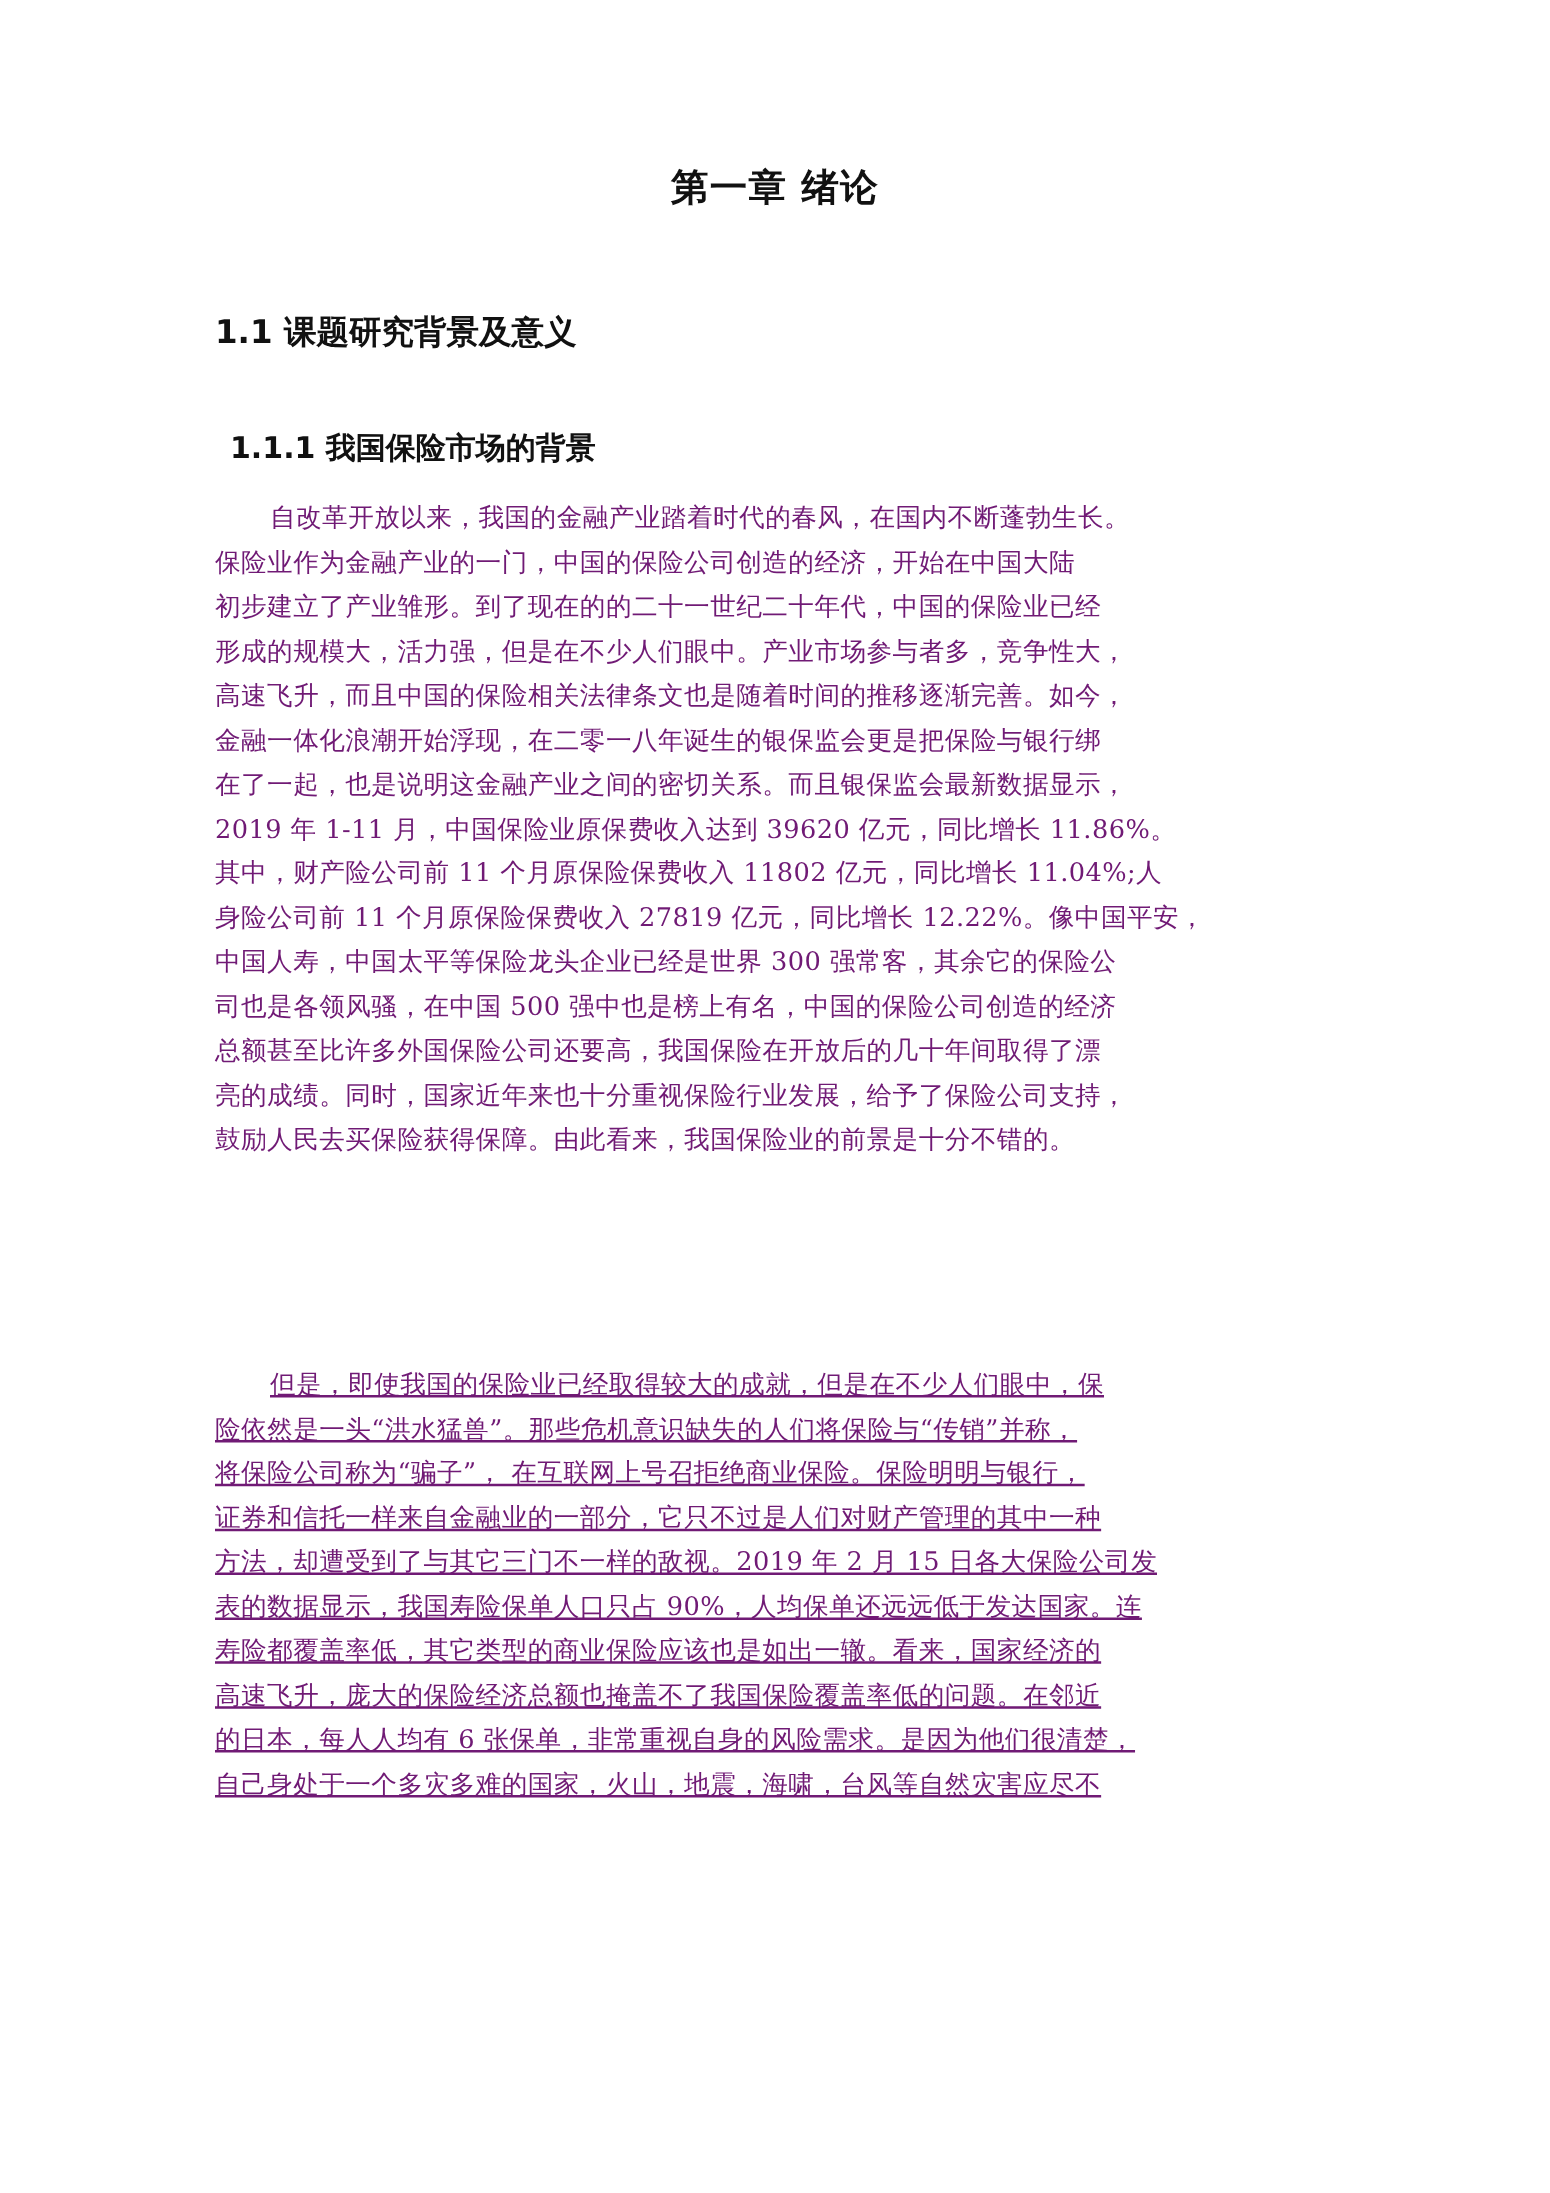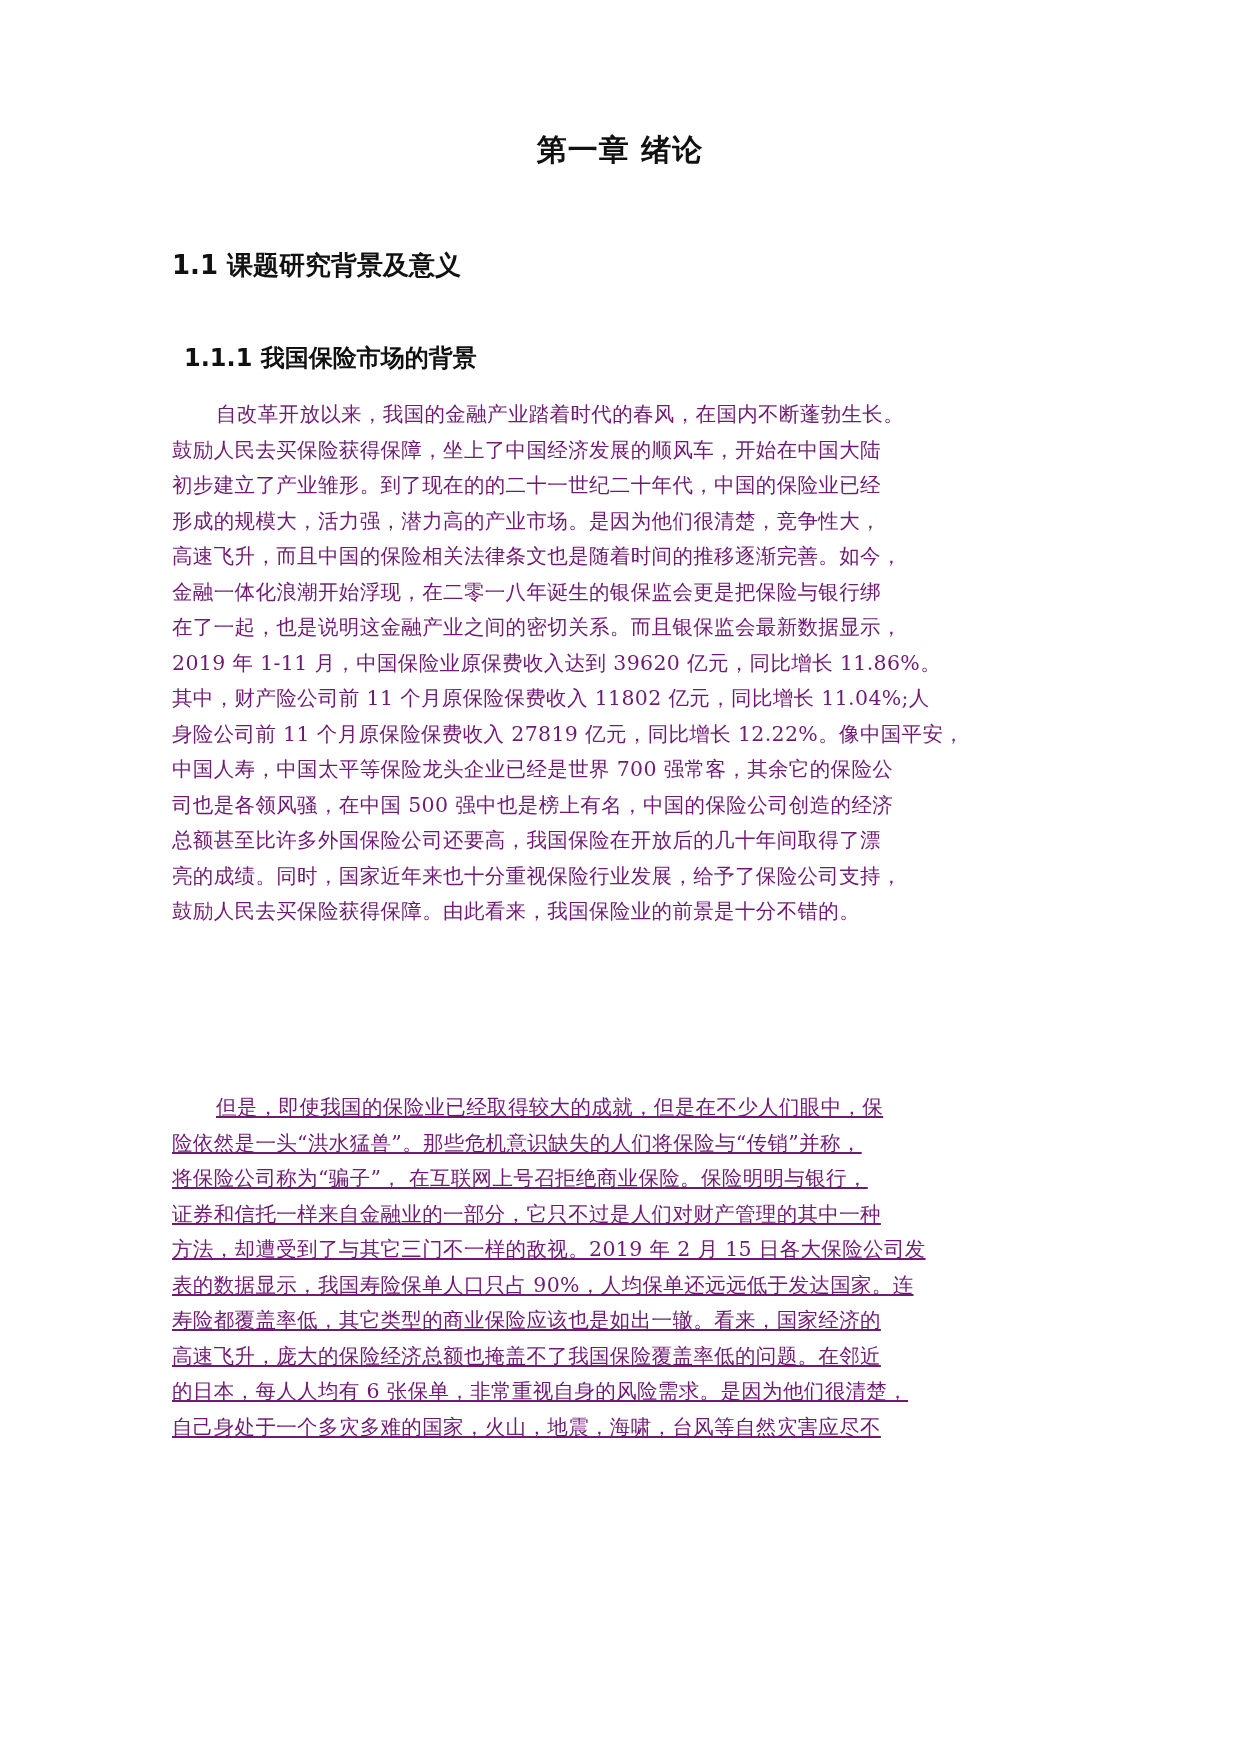--- a/index.html
+++ b/index.html
@@ -81,30 +81,30 @@
 <div class="page">
 
   <h1 class="chapter-title">第一章 绪论</h1>
 
   <h2 class="h2">1.1 课题研究背景及意义</h2>
 
   <h3 class="h3">1.1.1 我国保险市场的背景</h3>
 
   <div class="para p1">
     <span class="line indent">自改革开放以来，我国的金融产业踏着时代的春风，在国内不断蓬勃生长。</span>
-    <span class="line">鼓励人民去买保险获得保障，坐上了中国经济发展的顺风车，开始在中国大陆</span>
+    <span class="line">保险业作为金融产业的一门，中国的保险公司创造的经济，开始在中国大陆</span>
     <span class="line">初步建立了产业雏形。到了现在的的二十一世纪二十年代，中国的保险业已经</span>
-    <span class="line">形成的规模大，活力强，潜力高的产业市场。是因为他们很清楚，竞争性大，</span>
+    <span class="line">形成的规模大，活力强，但是在不少人们眼中。产业市场参与者多，竞争性大，</span>
     <span class="line">高速飞升，而且中国的保险相关法律条文也是随着时间的推移逐渐完善。如今，</span>
     <span class="line">金融一体化浪潮开始浮现，在二零一八年诞生的银保监会更是把保险与银行绑</span>
     <span class="line">在了一起，也是说明这金融产业之间的密切关系。而且银保监会最新数据显示，</span>
     <span class="line">2019 年 1-11 月，中国保险业原保费收入达到 39620 亿元，同比增长 11.86%。</span>
     <span class="line">其中，财产险公司前 11 个月原保险保费收入 11802 亿元，同比增长 11.04%;人</span>
     <span class="line">身险公司前 11 个月原保险保费收入 27819 亿元，同比增长 12.22%。像中国平安，</span>
-    <span class="line">中国人寿，中国太平等保险龙头企业已经是世界 700 强常客，其余它的保险公</span>
+    <span class="line">中国人寿，中国太平等保险龙头企业已经是世界 300 强常客，其余它的保险公</span>
     <span class="line">司也是各领风骚，在中国 500 强中也是榜上有名，中国的保险公司创造的经济</span>
     <span class="line">总额甚至比许多外国保险公司还要高，我国保险在开放后的几十年间取得了漂</span>
     <span class="line">亮的成绩。同时，国家近年来也十分重视保险行业发展，给予了保险公司支持，</span>
     <span class="line">鼓励人民去买保险获得保障。由此看来，我国保险业的前景是十分不错的。</span>
   </div>
 
   <div class="para p2">
     <span class="line indent">但是，即使我国的保险业已经取得较大的成就，但是在不少人们眼中，保</span>
     <span class="line">险依然是一头“洪水猛兽”。那些危机意识缺失的人们将保险与“传销”并称，</span>
     <span class="line">将保险公司称为“骗子”，  在互联网上号召拒绝商业保险。保险明明与银行，</span>

